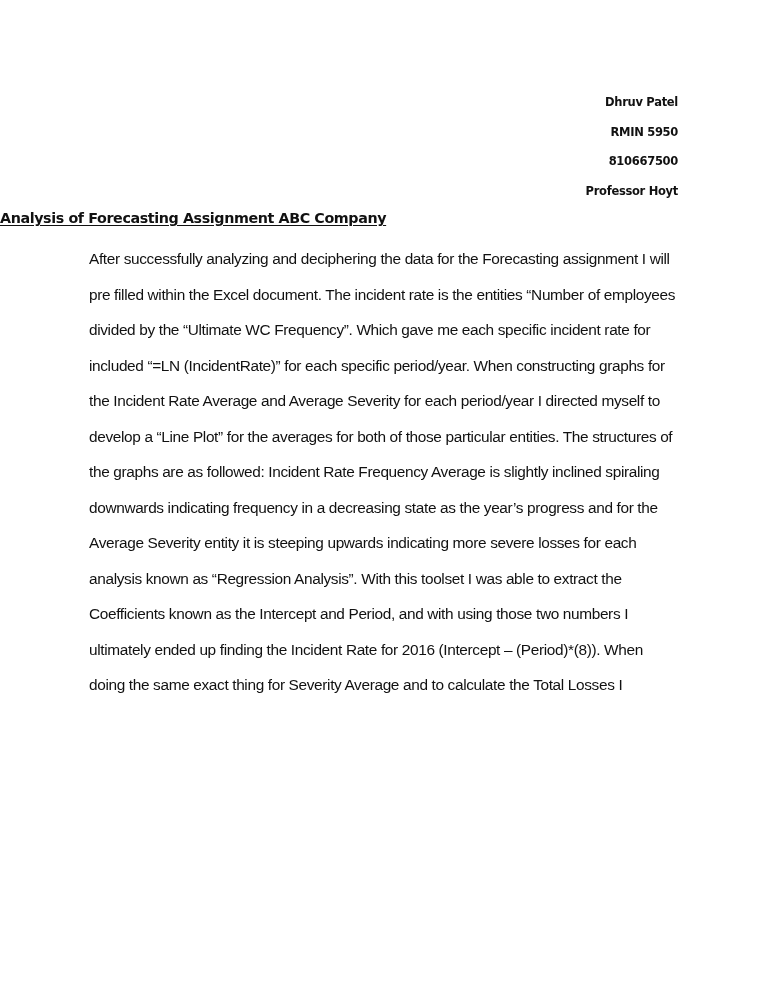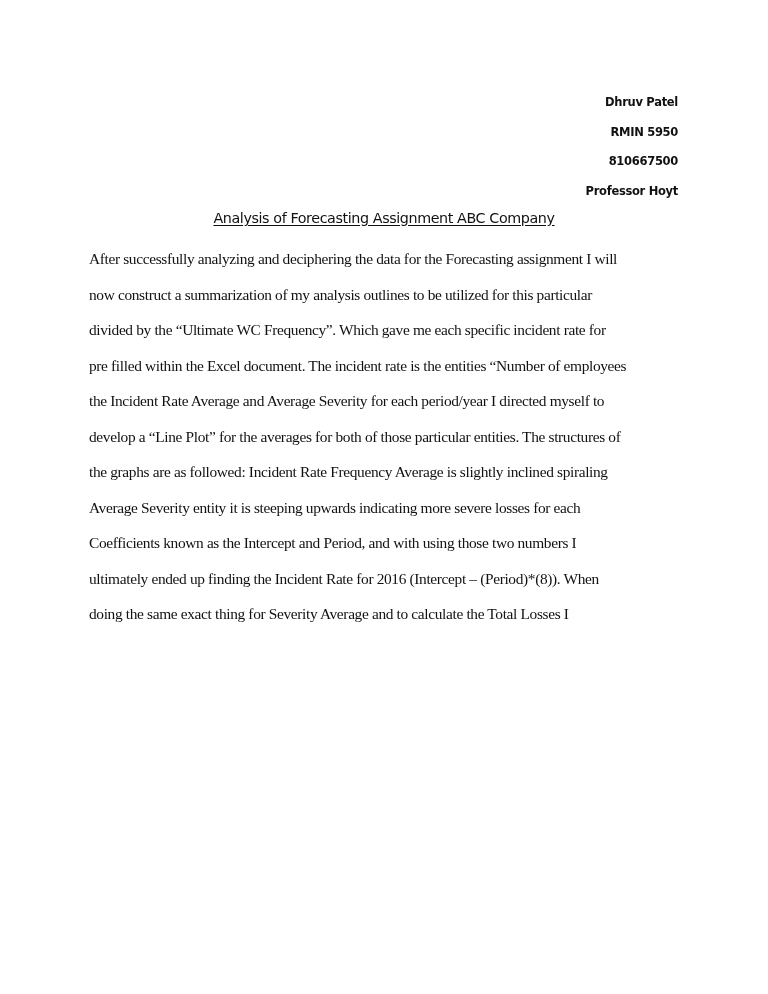--- a/index.html
+++ b/index.html
@@ -27,36 +27,35 @@
     .header-line {
       height: 29.5px;
       line-height: 29.5px;
       text-align: right;
     }
     .title {
       position: absolute;
       left: 0;
       width: 768px;
       top: 210px;
-      text-align: center;
       font-family: "DejaVu Sans", sans-serif;
-      font-weight: normal;
+      font-weight: bold;
       font-size: 14.3px;
       letter-spacing: -0.4px;
     }
     .title span {
       text-decoration: underline;
       text-underline-offset: 2px;
     }
     .body-text {
       position: absolute;
       left: 89px;
       top: 241px;
       width: 600px;
-      font-family: Liberation Serif, serif;
+      font-family: Liberation Sans, sans-serif;
       font-size: 15.4px;
       letter-spacing: -0.35px;
     }
     .body-line {
       height: 35.5px;
       line-height: 35.5px;
       white-space: nowrap;
     }
   </style>
 </head>
@@ -68,23 +67,25 @@
   <div class="header-line">810667500</div>
   <div class="header-line">Professor Hoyt</div>
 </div>
 
 <div class="title">
   <span>Analysis of Forecasting Assignment ABC Company</span>
 </div>
 
 <div class="body-text">
   <div class="body-line">After successfully analyzing and deciphering the data for the Forecasting assignment I will</div>
-  <div class="body-line">now construct a summarization of my analysis outlines to be utilized for this particular</div>
+  <div class="body-line">pre filled within the Excel document. The incident rate is the entities “Number of employees</div>
   <div class="body-line">divided by the “Ultimate WC Frequency”. Which gave me each specific incident rate for</div>
-  <div class="body-line">pre filled within the Excel document. The incident rate is the entities “Number of employees</div>
+  <div class="body-line">included “=LN (IncidentRate)” for each specific period/year. When constructing graphs for</div>
   <div class="body-line">the Incident Rate Average and Average Severity for each period/year I directed myself to</div>
   <div class="body-line">develop a “Line Plot” for the averages for both of those particular entities. The structures of</div>
   <div class="body-line">the graphs are as followed: Incident Rate Frequency Average is slightly inclined spiraling</div>
+  <div class="body-line">downwards indicating frequency in a decreasing state as the year’s progress and for the</div>
   <div class="body-line">Average Severity entity it is steeping upwards indicating more severe losses for each</div>
+  <div class="body-line">analysis known as “Regression Analysis”. With this toolset I was able to extract the</div>
   <div class="body-line">Coefficients known as the Intercept and Period, and with using those two numbers I</div>
   <div class="body-line">ultimately ended up finding the Incident Rate for 2016 (Intercept – (Period)*(8)). When</div>
   <div class="body-line">doing the same exact thing for Severity Average and to calculate the Total Losses I</div>
 </div>
 
 </body></html>

